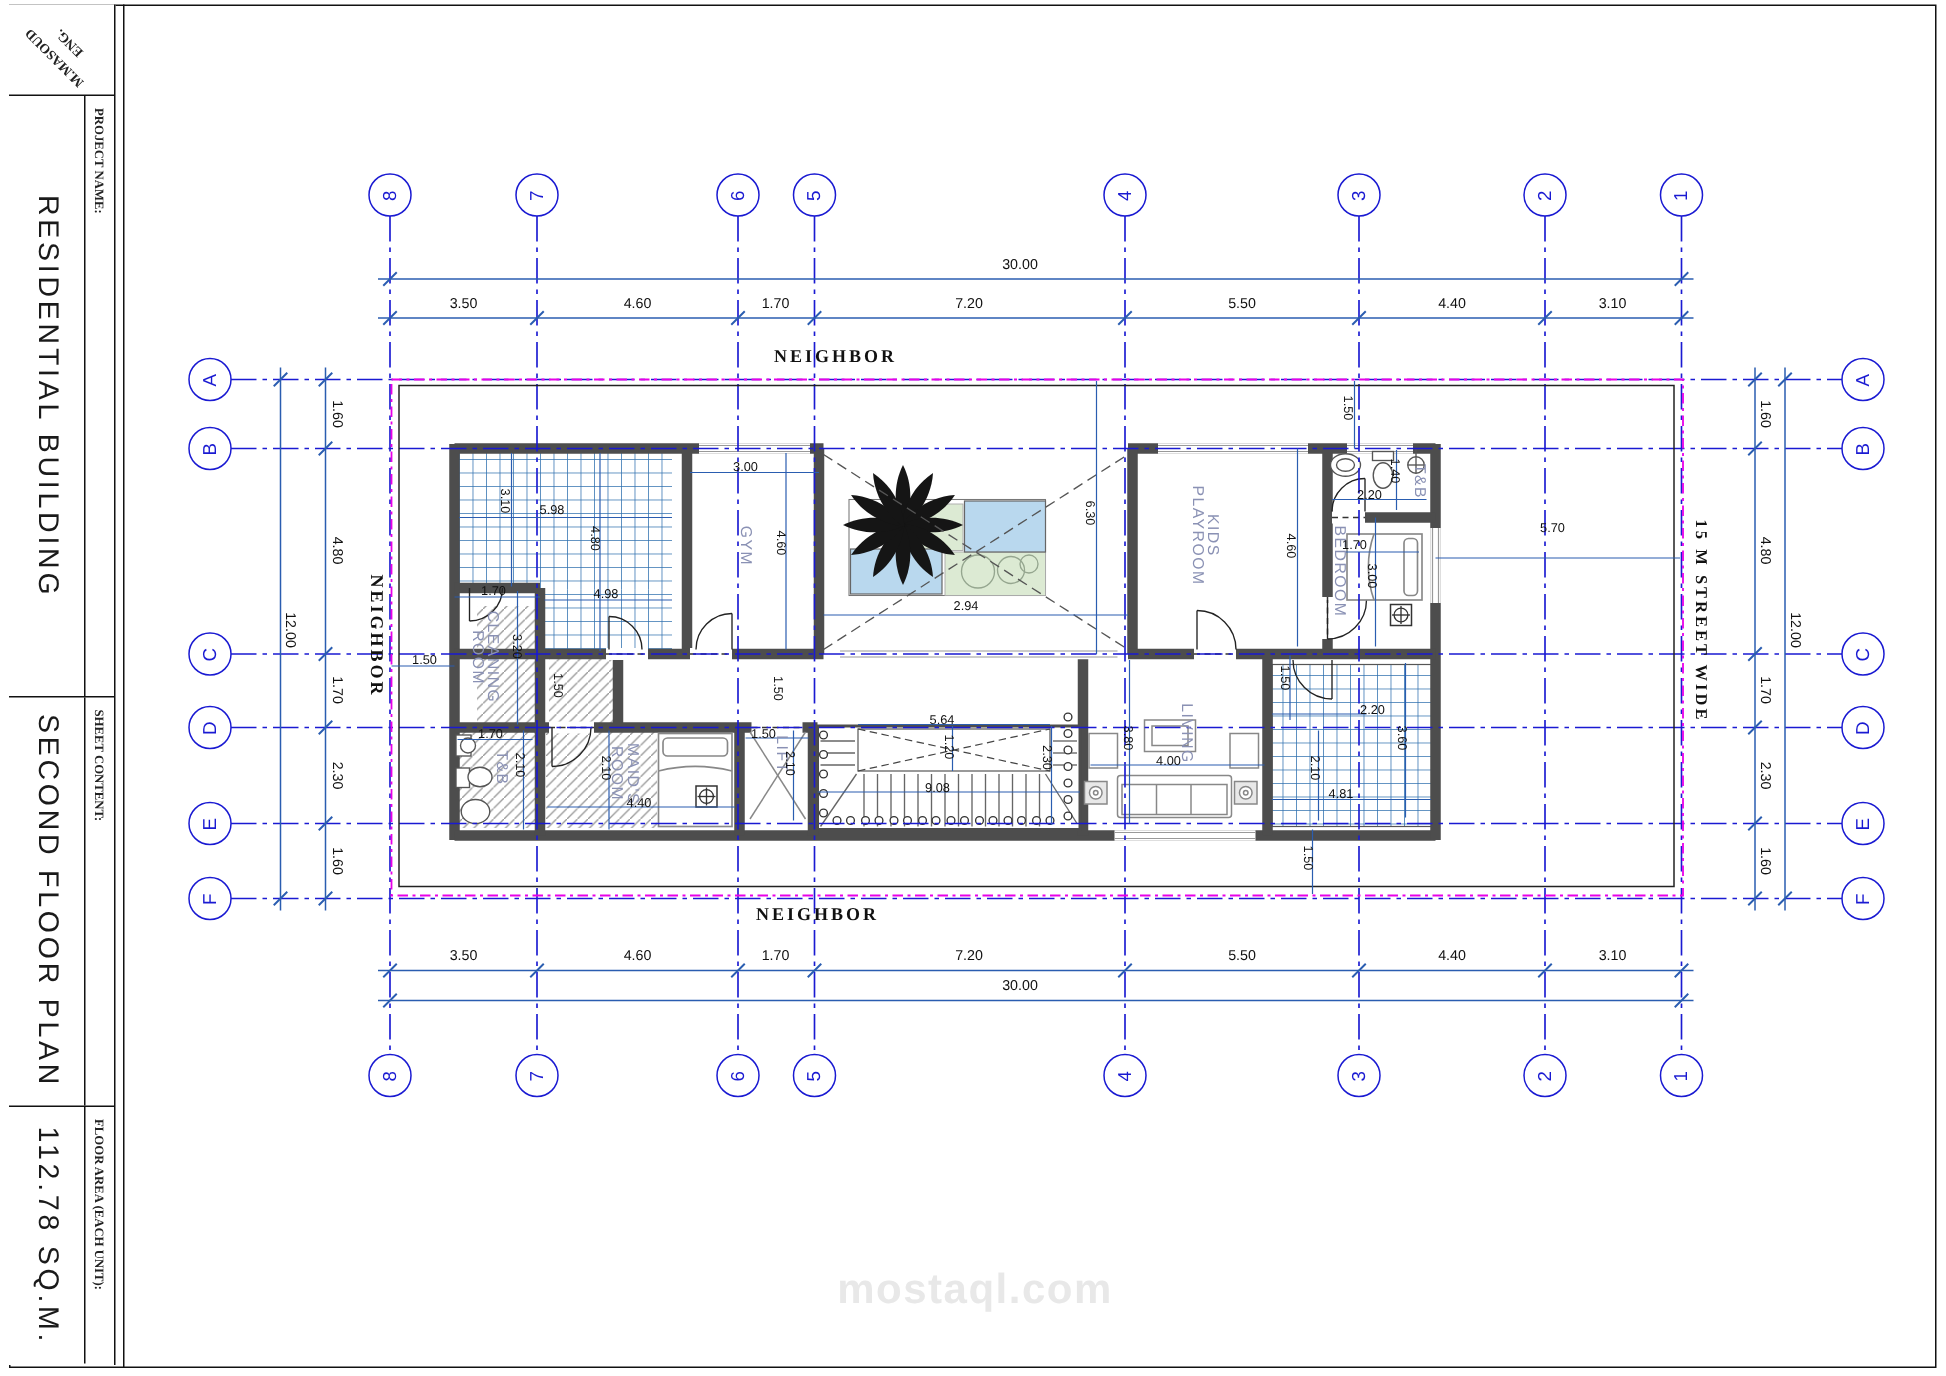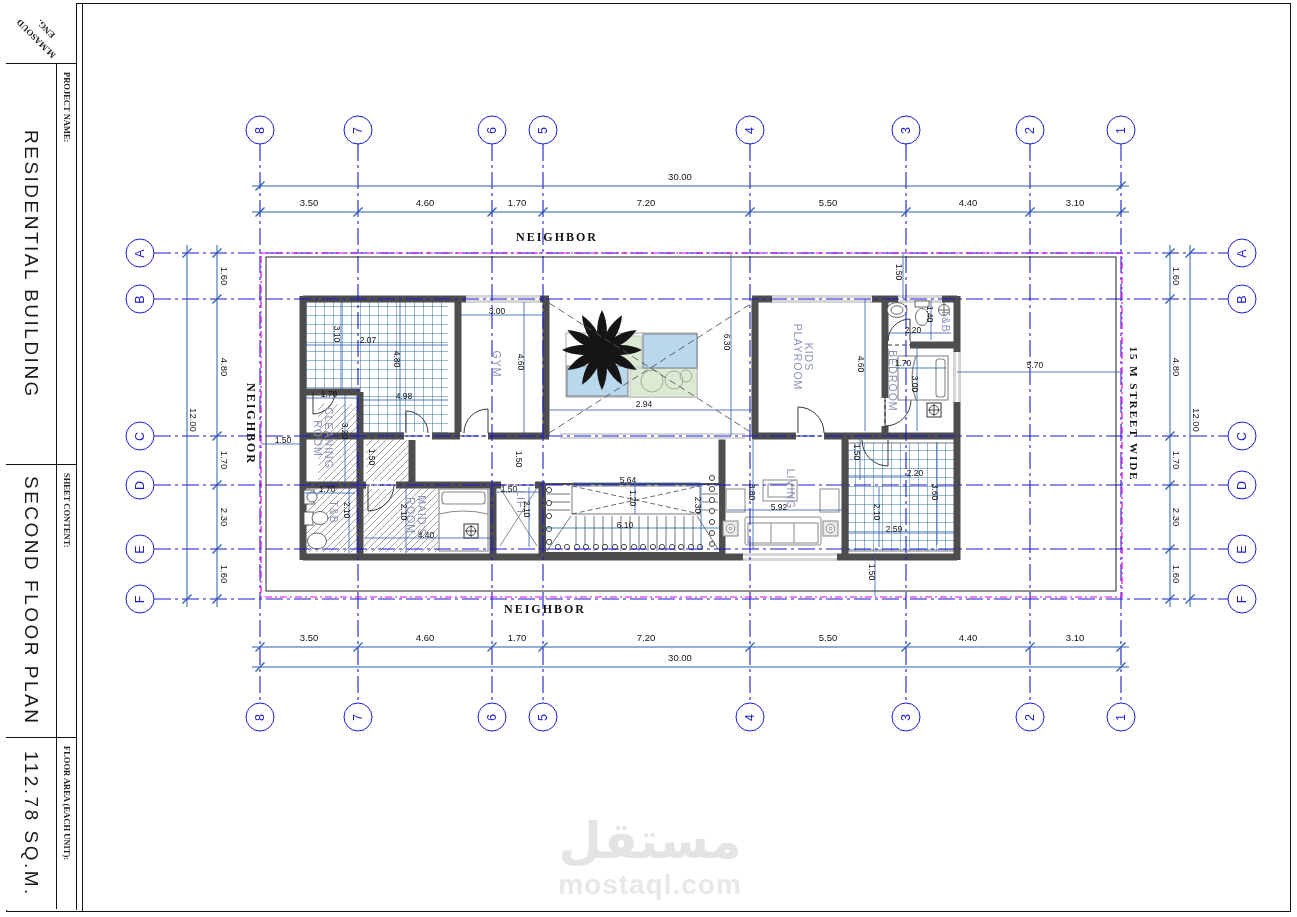--- a/index.html
+++ b/index.html
@@ -589,57 +589,56 @@
       <span>ROOM</span>
   </div>
   <div class="lbl room roomv" style="left:334px;top:512px">T&amp;B</div>
   <div class="lbl room roomv" style="left:416px;top:516px">
     <span>MAID'S</span>
       <span>ROOM</span>
   </div>
   <div class="lbl room roomv" style="left:521px;top:503px">LIFT</div>
   <div class="lbl room roomv" style="left:791px;top:489px">LIVING</div>
 
-  <div class="lbl dim dimi" style="left:368px;top:340px">2.07</div>
+  <div class="lbl dim dimi" style="left:368px;top:340px">5.98</div>
   <div class="lbl dim dimi dimv" style="left:337px;top:334px">3.10</div>
   <div class="lbl dim dimi dimv" style="left:397px;top:359px">4.80</div>
   <div class="lbl dim dimi" style="left:404px;top:396px">4.98</div>
   <div class="lbl dim dimi" style="left:497px;top:311px">3.00</div>
   <div class="lbl dim dimi dimv" style="left:521px;top:362px">4.60</div>
   <div class="lbl dim dimi" style="left:644px;top:404px">2.94</div>
   <div class="lbl dim dimi dimv" style="left:727px;top:342px">6.30</div>
   <div class="lbl dim dimi" style="left:329px;top:394px">1.70</div>
   <div class="lbl dim dimi dimv" style="left:345px;top:431px">3.20</div>
   <div class="lbl dim dimi" style="left:283px;top:440px">1.50</div>
   <div class="lbl dim dimi dimv" style="left:372px;top:457px">1.50</div>
   <div class="lbl dim dimi dimv" style="left:519px;top:459px">1.50</div>
   <div class="lbl dim dimi" style="left:327px;top:489px">1.70</div>
   <div class="lbl dim dimi dimv" style="left:347px;top:510px">2.10</div>
   <div class="lbl dim dimi dimv" style="left:404px;top:512px">2.10</div>
   <div class="lbl dim dimi" style="left:426px;top:535px">4.40</div>
   <div class="lbl dim dimi" style="left:509px;top:489px">1.50</div>
   <div class="lbl dim dimi dimv" style="left:527px;top:509px">2.10</div>
   <div class="lbl dim dimi" style="left:628px;top:480px">5.64</div>
   <div class="lbl dim dimi dimv" style="left:633px;top:498px">1.20</div>
-  <div class="lbl dim dimi" style="left:625px;top:525px">6.10</div>
+  <div class="lbl dim dimi" style="left:625px;top:525px">9.08</div>
   <div class="lbl dim dimi dimv" style="left:698px;top:505px">2.30</div>
   <div class="lbl dim dimi dimv" style="left:752px;top:492px">3.80</div>
-  <div class="lbl dim dimi" style="left:779px;top:507px">5.92</div>
+  <div class="lbl dim dimi" style="left:779px;top:507px">4.00</div>
   <div class="lbl dim dimi" style="left:913px;top:330px">2.20</div>
   <div class="lbl dim dimi dimv" style="left:930px;top:314px">1.40</div>
   <div class="lbl dim dimi dimv" style="left:899px;top:272px">1.50</div>
   <div class="lbl dim dimi dimv" style="left:861px;top:364px">4.60</div>
   <div class="lbl dim dimi" style="left:903px;top:363px">1.70</div>
   <div class="lbl dim dimi dimv" style="left:915px;top:384px">3.00</div>
-  <div class="lbl dim dimi" style="left:1035px;top:365px">5.70</div>
+  <div class="lbl dim dimi" style="left:1035px;top:352px">5.70</div>
   <div class="lbl dim dimi dimv" style="left:857px;top:452px">1.50</div>
   <div class="lbl dim dimi" style="left:915px;top:473px">2.20</div>
   <div class="lbl dim dimi dimv" style="left:935px;top:492px">3.60</div>
   <div class="lbl dim dimi dimv" style="left:877px;top:512px">2.10</div>
-  <div class="lbl dim dimi" style="left:894px;top:529px">2.59</div>
+  <div class="lbl dim dimi" style="left:894px;top:529px">4.81</div>
   <div class="lbl dim dimi dimv" style="left:872px;top:572px">1.50</div>
 
   <div class="wm">
-    <div class="wm-logo">مستقل</div>
     <div class="wm-site">mostaql.com</div>
   </div>
 
 </div>
 
 </body></html>

